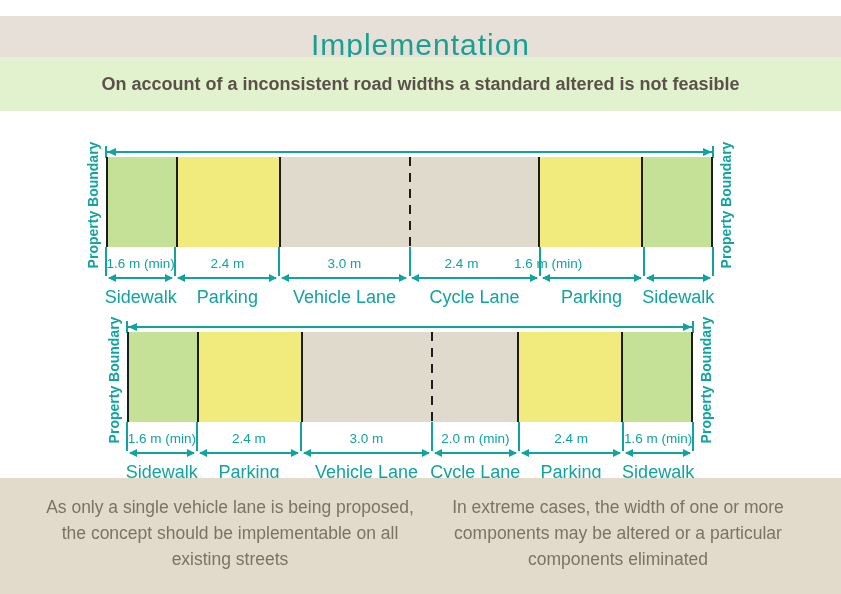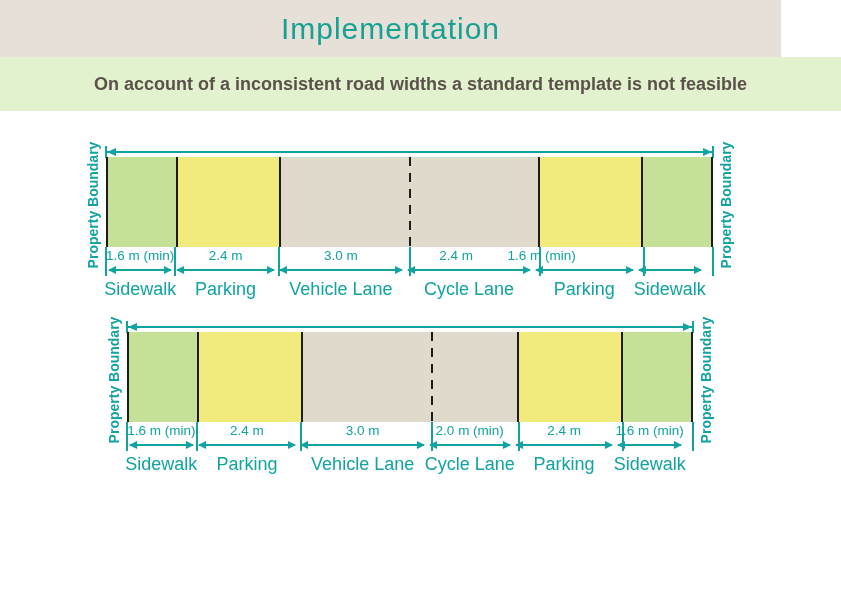--- a/index.html
+++ b/index.html
@@ -2,21 +2,21 @@
 <html><head>
 <meta charset="utf-8">
 <style>
   html,body{margin:0;padding:0;}
   .slide{
     position:relative; width:841px; height:594px; overflow:hidden;
     background:#ffffff; font-family:"Liberation Sans", sans-serif;
   }
   
   .header{
-    position:absolute; left:0; top:0; width:781px; height:57px;
+    position:absolute; left:0; top:16px; width:841px; height:57px;
     background:#e6e0d8; display:flex; align-items:center; justify-content:center;
   }
   .title{
     font-size:30px; letter-spacing:1px; color:#16a291; font-weight:400;
   }
   
   .subtitle-band{
     position:absolute; left:0; top:57px; width:841px; height:54px;
     background:#e3f2ce; display:flex; align-items:center; justify-content:center;
   }
@@ -44,21 +44,21 @@
     position:absolute; left:0; right:0; top:33px; height:90px;
     display:flex; border-left:2px solid #1c1c1c; border-right:2px solid #1c1c1c;
   }
   .segment{ height:100%; }
   .bdiv{
     position:absolute; top:0; bottom:0; width:2px; margin-left:-1px; background:#1c1c1c;
   }
   .bdiv.dashed{
     background:repeating-linear-gradient(to bottom,#1c1c1c 0 9px,transparent 9px 16px);
   }
-  .row{ position:absolute; left:0; right:9px; display:flex; }
+  .row{ position:absolute; left:0; right:0; display:flex;margin-top:8px; }
   .measure-row{ top:123px; height:17px; }
   .arrow-row{ top:140px; height:12px; }
   .name-row{ top:156px; height:18px; }
   .cell{
     display:flex; align-items:center; justify-content:center;
     font-size:13.5px; color:#10a3a0; white-space:nowrap; overflow:visible;
   }
   .cell.name{ font-size:18px; }
   .seg-arrow{ position:relative; }
   .sline{ position:absolute; left:3px; right:3px; top:5px; height:2px; background:#10a3a0; }
@@ -91,21 +91,21 @@
 </head>
 <body>
 
 <div class="slide">
 
   <div class="header">
     <div class="title">Implementation</div>
   </div>
 
   <div class="subtitle-band">
-    <div class="subtitle">On account of a inconsistent road widths a standard template is not feasible</div>
+    <div class="subtitle">On account of a inconsistent road widths a standard altered is not feasible</div>
   </div>
 
   <div class="diagram diagram-1">
     <div class="total-arrow">
       <span class="tline"></span>
       <span class="ah ah-l"></span>
       <span class="ah ah-r"></span>
       <span class="endtick et-l"></span>
       <span class="endtick et-r"></span>
     </div>
@@ -257,14 +257,18 @@
         <div class="btick" style="left: 30.7692%;"></div>
         <div class="btick" style="left: 53.8462%;"></div>
         <div class="btick" style="left: 69.2308%;"></div>
         <div class="btick" style="left: 87.6923%;"></div>
         <div class="btick" style="left: 100%;"></div>
       </div>
     <div class="pb pb-left">Property Boundary</div>
     <div class="pb pb-right">Property Boundary</div>
   </div>
 
+  <div class="footer">
+    <p class="fleft">As only a single vehicle lane is being proposed, the concept should be implementable on all existing streets</p>
+    <p class="fright">In extreme cases, the width of one or more components may be altered or a particular components eliminated</p>
+  </div>
 
 </div>
 
 </body></html>

